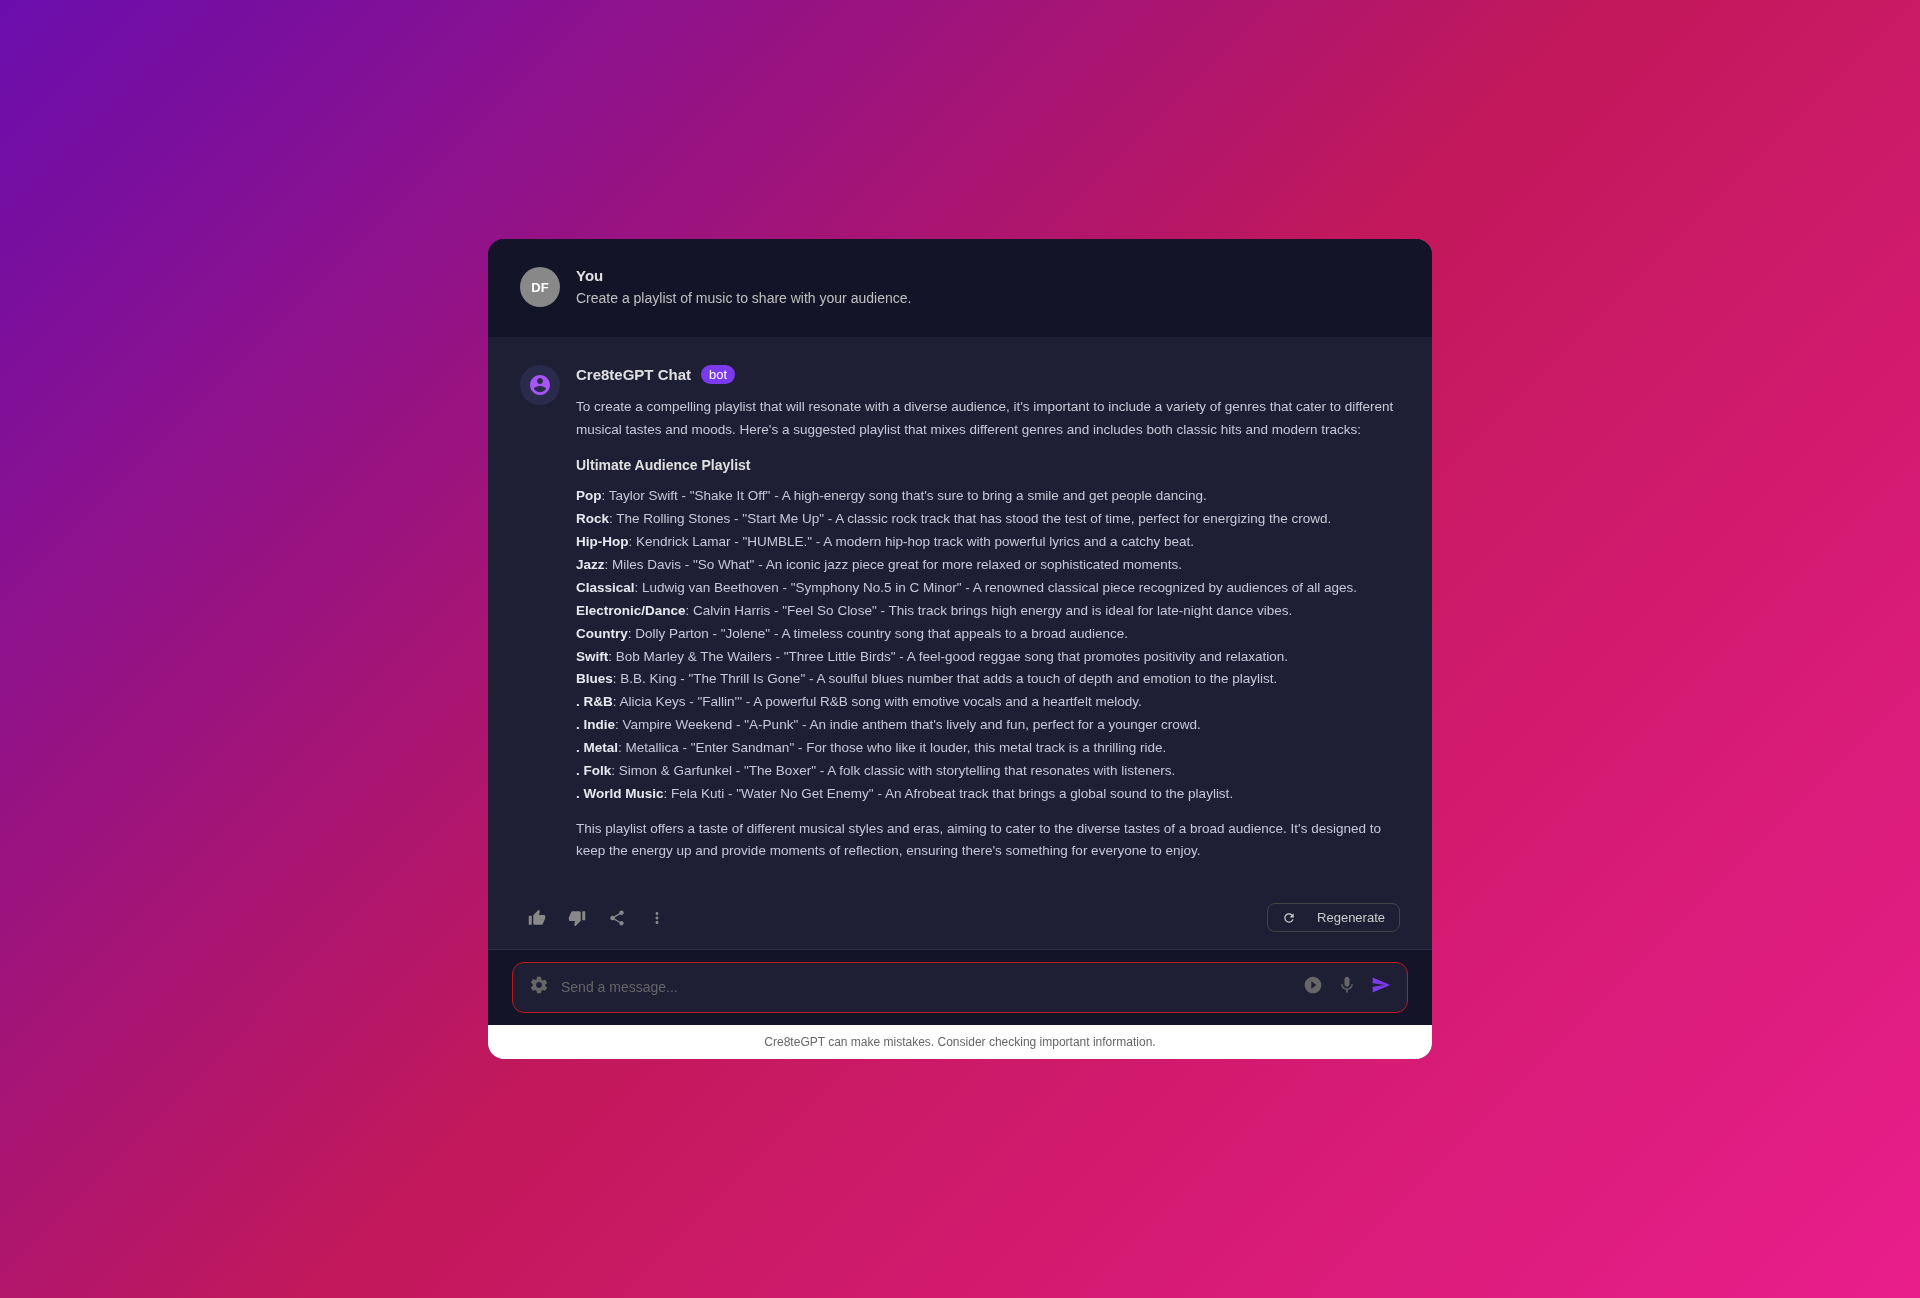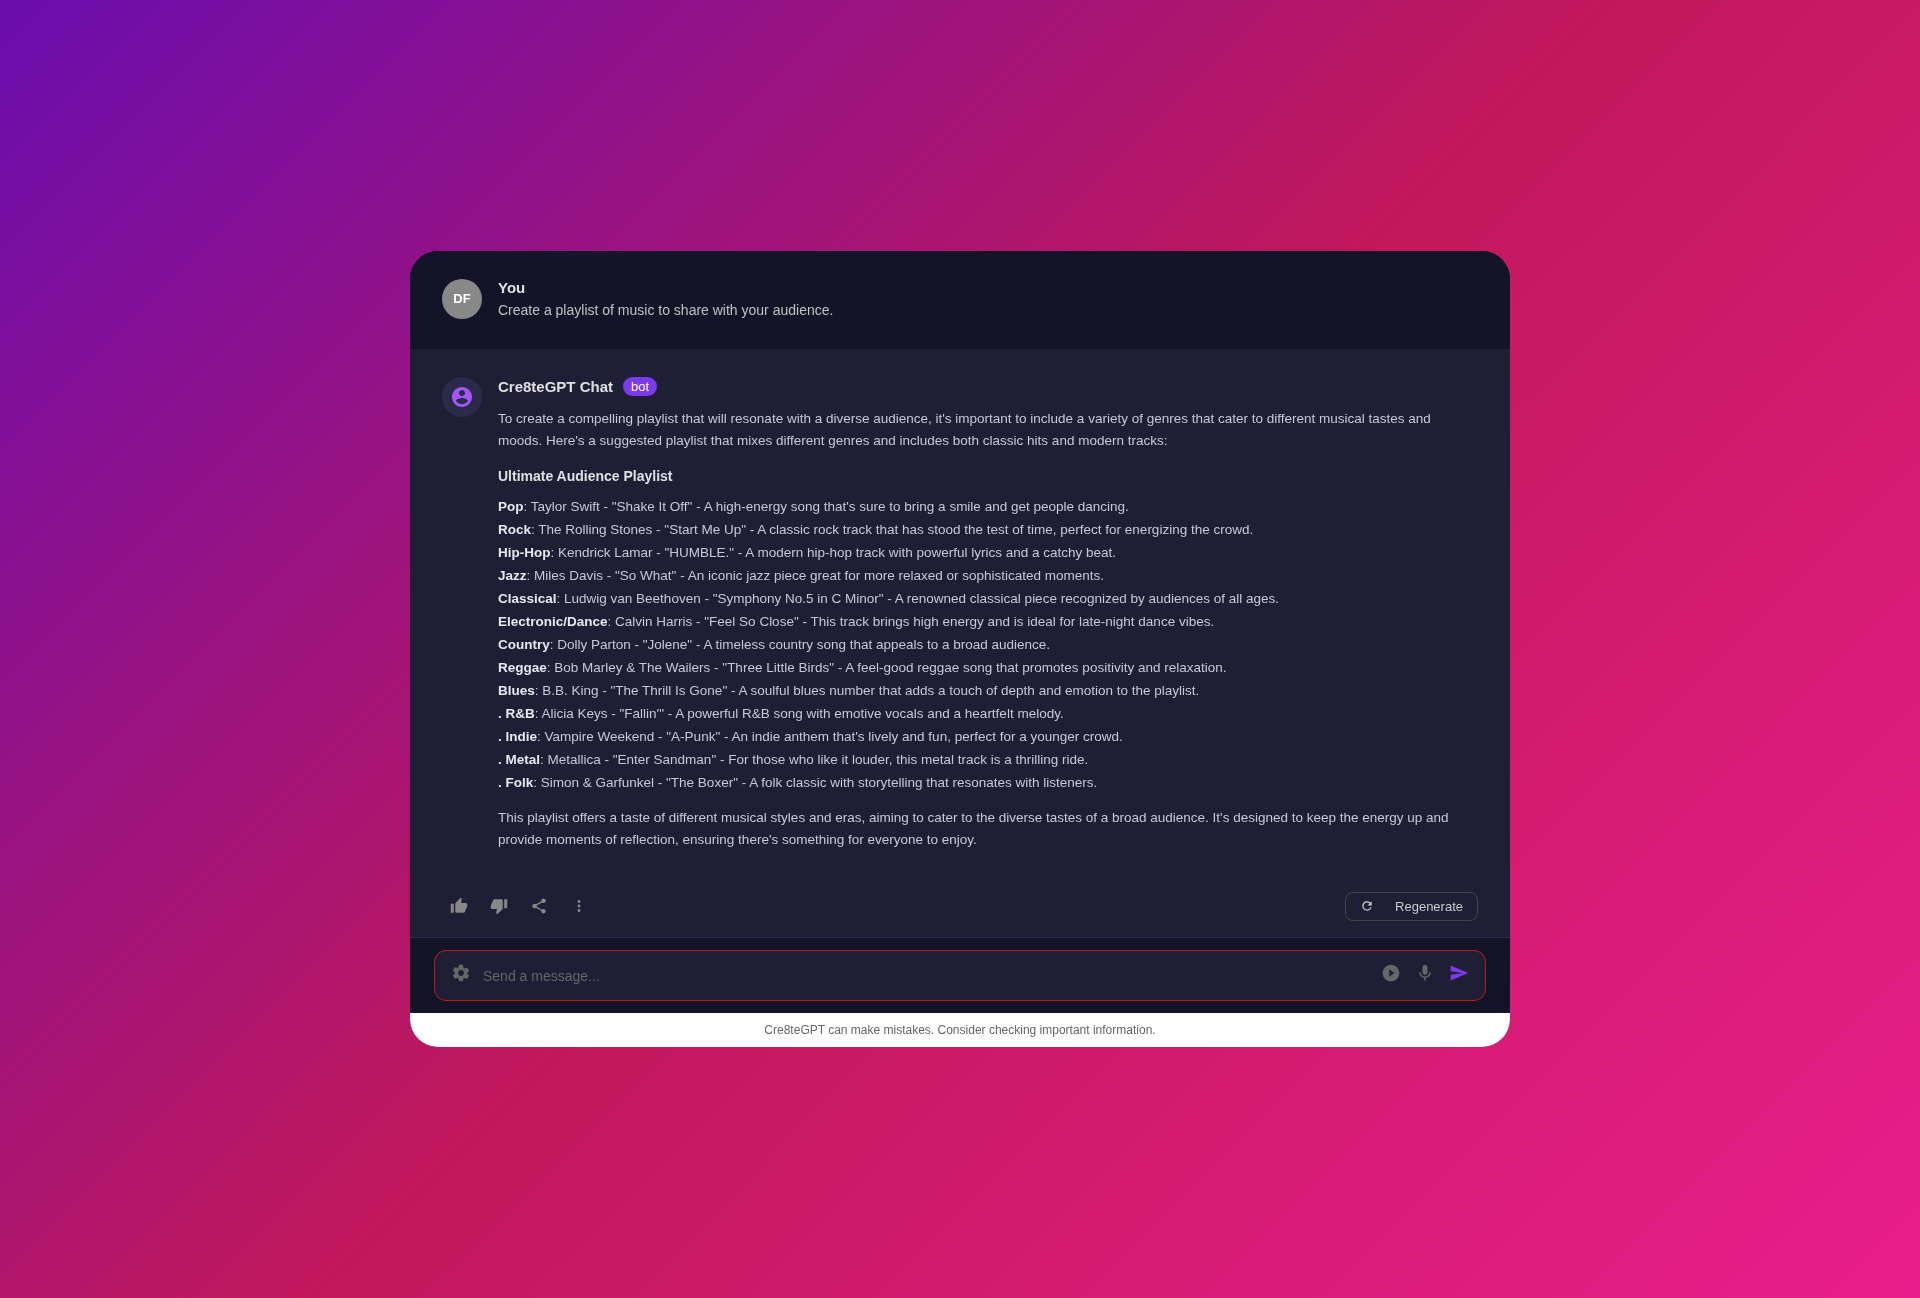--- a/index.html
+++ b/index.html
@@ -8,23 +8,23 @@
       width: 1920px;
       height: 1298px;
       background: linear-gradient(135deg, #6a0dad 0%, #c2185b 50%, #e91e8c 100%);
       display: flex;
       align-items: center;
       justify-content: center;
       font-family: -apple-system, BlinkMacSystemFont, 'Segoe UI', sans-serif;
     }
 
     .chat-window {
-      width: 1100px;
+      width: 944px;
       background: #1a1a2e;
-      border-radius: 28px;
+      border-radius: 16px;
       overflow: hidden;
       display: flex;
       flex-direction: column;
       max-height: 850px;
     }
 
     .chat-messages {
       flex: 1;
       overflow-y: auto;
       padding: 0;
@@ -294,26 +294,27 @@
         <p class="playlist-title">Ultimate Audience Playlist</p>
 
         <div id="playlist-items">
             <p class="playlist-item"><strong>Pop</strong>: Taylor Swift - "Shake It Off" - A high-energy song that's sure to bring a smile and get people dancing.</p>
             <p class="playlist-item"><strong>Rock</strong>: The Rolling Stones - "Start Me Up" - A classic rock track that has stood the test of time, perfect for energizing the crowd.</p>
             <p class="playlist-item"><strong>Hip-Hop</strong>: Kendrick Lamar - "HUMBLE." - A modern hip-hop track with powerful lyrics and a catchy beat.</p>
             <p class="playlist-item"><strong>Jazz</strong>: Miles Davis - "So What" - An iconic jazz piece great for more relaxed or sophisticated moments.</p>
             <p class="playlist-item"><strong>Classical</strong>: Ludwig van Beethoven - "Symphony No.5 in C Minor" - A renowned classical piece recognized by audiences of all ages.</p>
             <p class="playlist-item"><strong>Electronic/Dance</strong>: Calvin Harris - "Feel So Close" - This track brings high energy and is ideal for late-night dance vibes.</p>
             <p class="playlist-item"><strong>Country</strong>: Dolly Parton - "Jolene" - A timeless country song that appeals to a broad audience.</p>
-            <p class="playlist-item"><strong>Reggae</strong>: Bob Marley &amp; The Wailers - "Three Little Birds" - A feel-good reggae song that promotes positivity and relaxation.</p>
+            <p class="playlist-item"><strong>Swift</strong>: Bob Marley &amp; The Wailers - "Three Little Birds" - A feel-good reggae song that promotes positivity and relaxation.</p>
             <p class="playlist-item"><strong>Blues</strong>: B.B. King - "The Thrill Is Gone" - A soulful blues number that adds a touch of depth and emotion to the playlist.</p>
             <p class="playlist-item"><strong>. R&amp;B</strong>: Alicia Keys - "Fallin'" - A powerful R&amp;B song with emotive vocals and a heartfelt melody.</p>
             <p class="playlist-item"><strong>. Indie</strong>: Vampire Weekend - "A-Punk" - An indie anthem that's lively and fun, perfect for a younger crowd.</p>
             <p class="playlist-item"><strong>. Metal</strong>: Metallica - "Enter Sandman" - For those who like it louder, this metal track is a thrilling ride.</p>
             <p class="playlist-item"><strong>. Folk</strong>: Simon &amp; Garfunkel - "The Boxer" - A folk classic with storytelling that resonates with listeners.</p>
+            <p class="playlist-item"><strong>. World Music</strong>: Fela Kuti - "Water No Get Enemy" - An Afrobeat track that brings a global sound to the playlist.</p>
           </div>
 
         <p class="bot-footer-text">This playlist offers a taste of different musical styles and eras, aiming to cater to the diverse tastes of a broad audience. It's designed to keep the energy up and provide moments of reflection, ensuring there's something for everyone to enjoy.</p>
       </div>
     </div>
 
   </div>
 
   <div class="action-bar">
     <div class="action-buttons-left">

